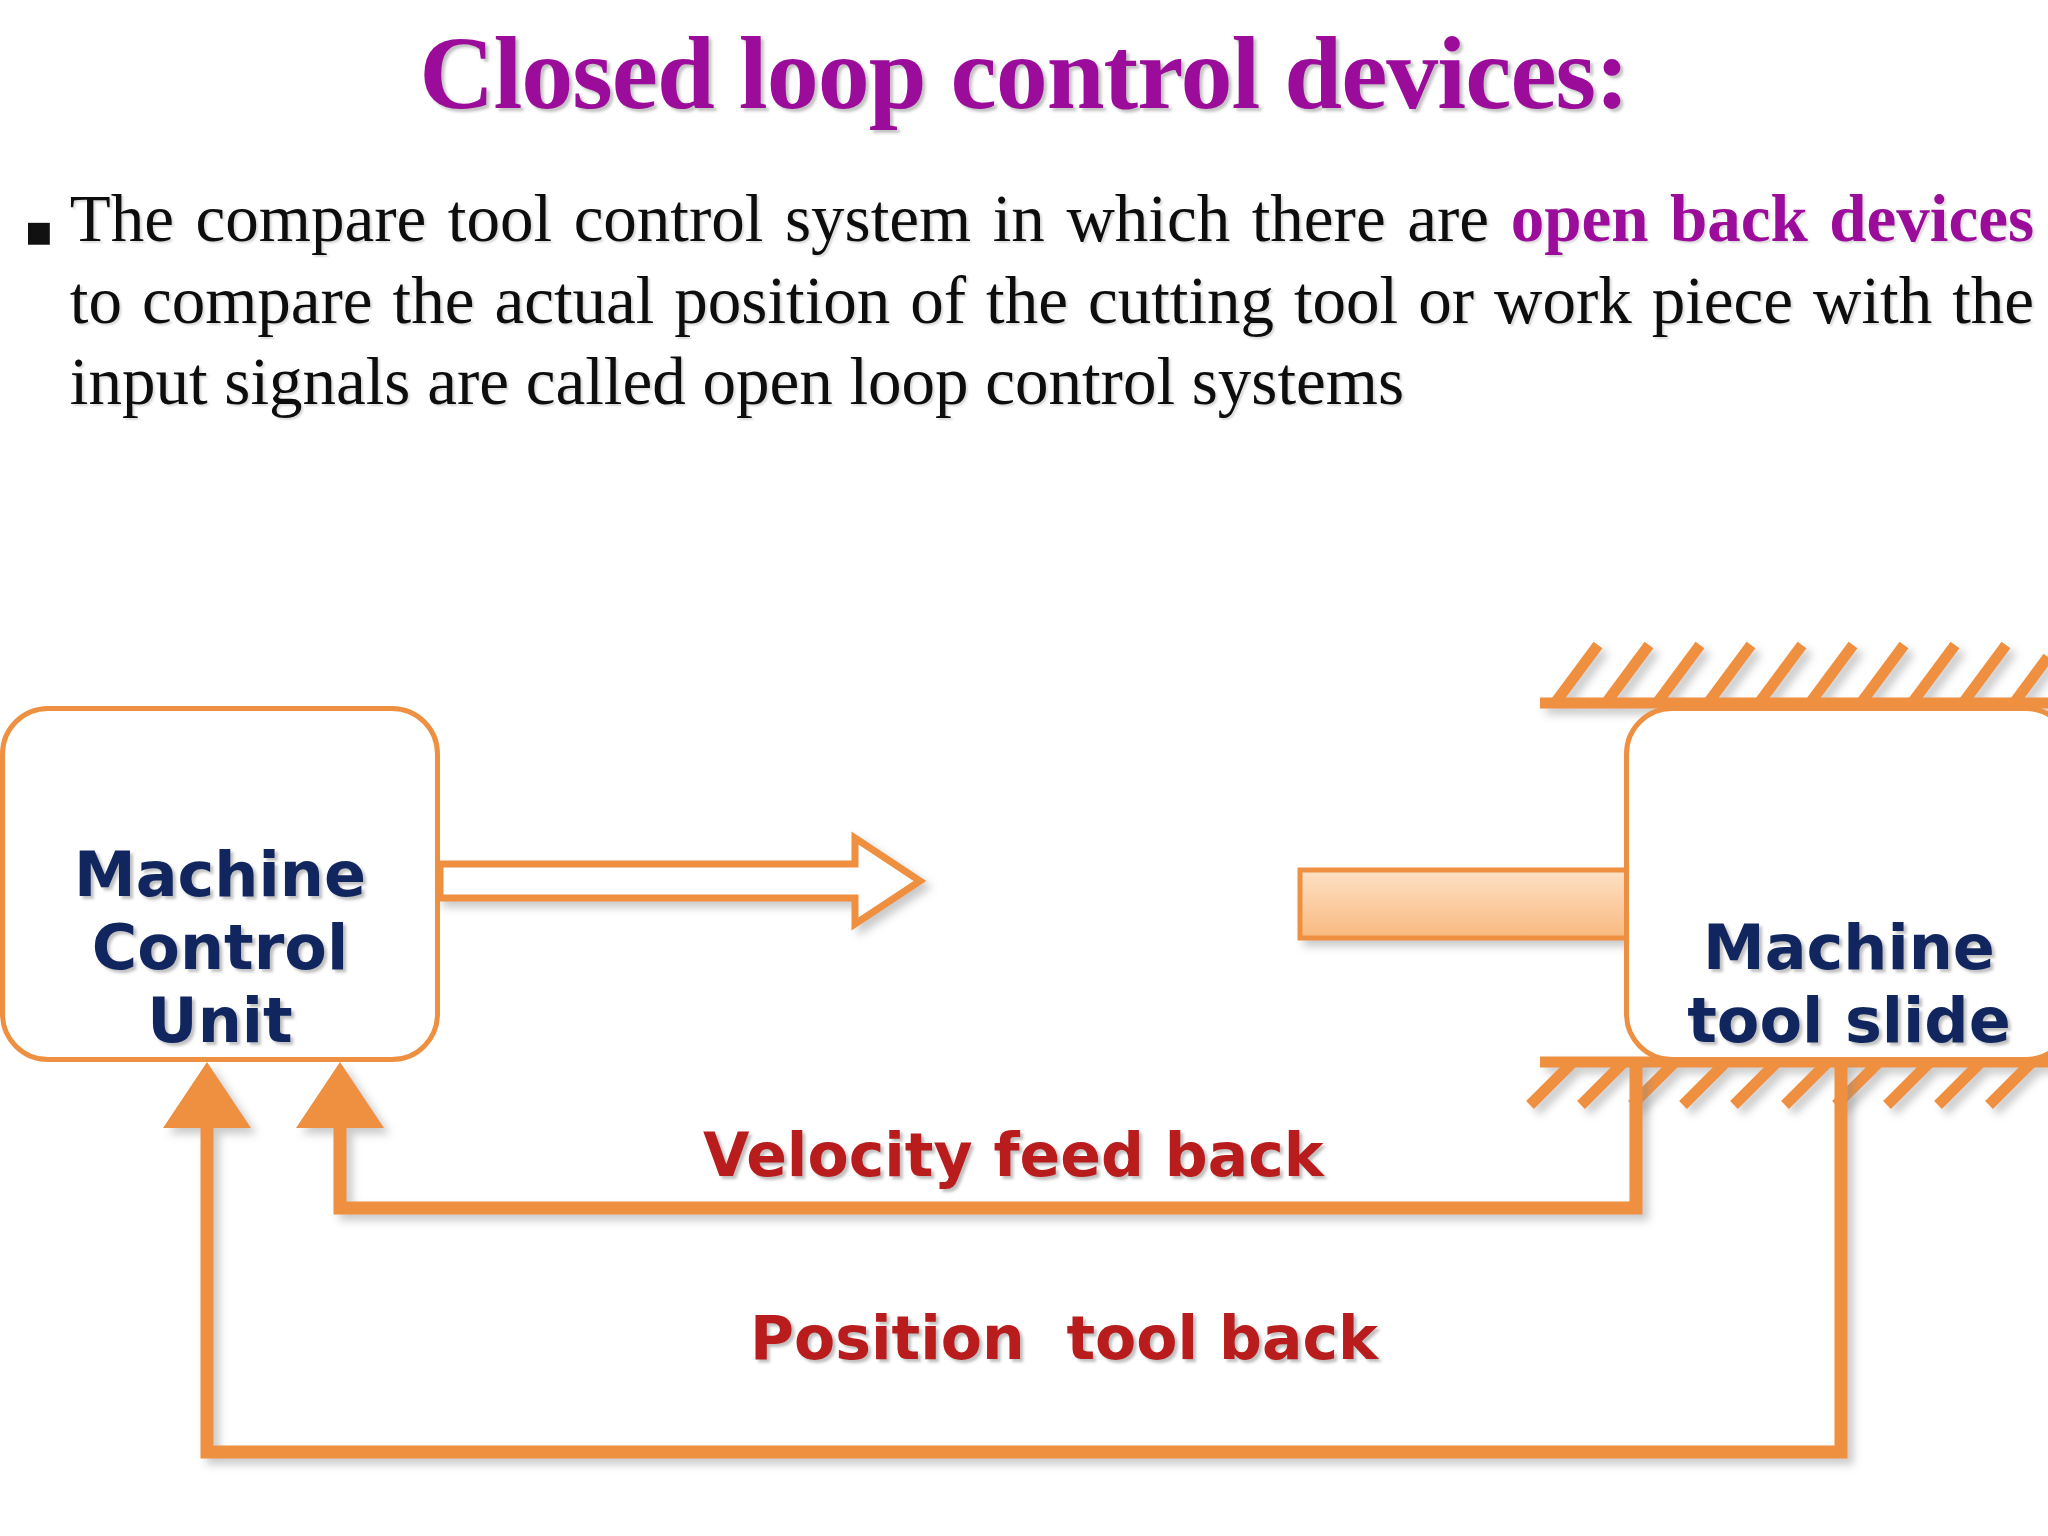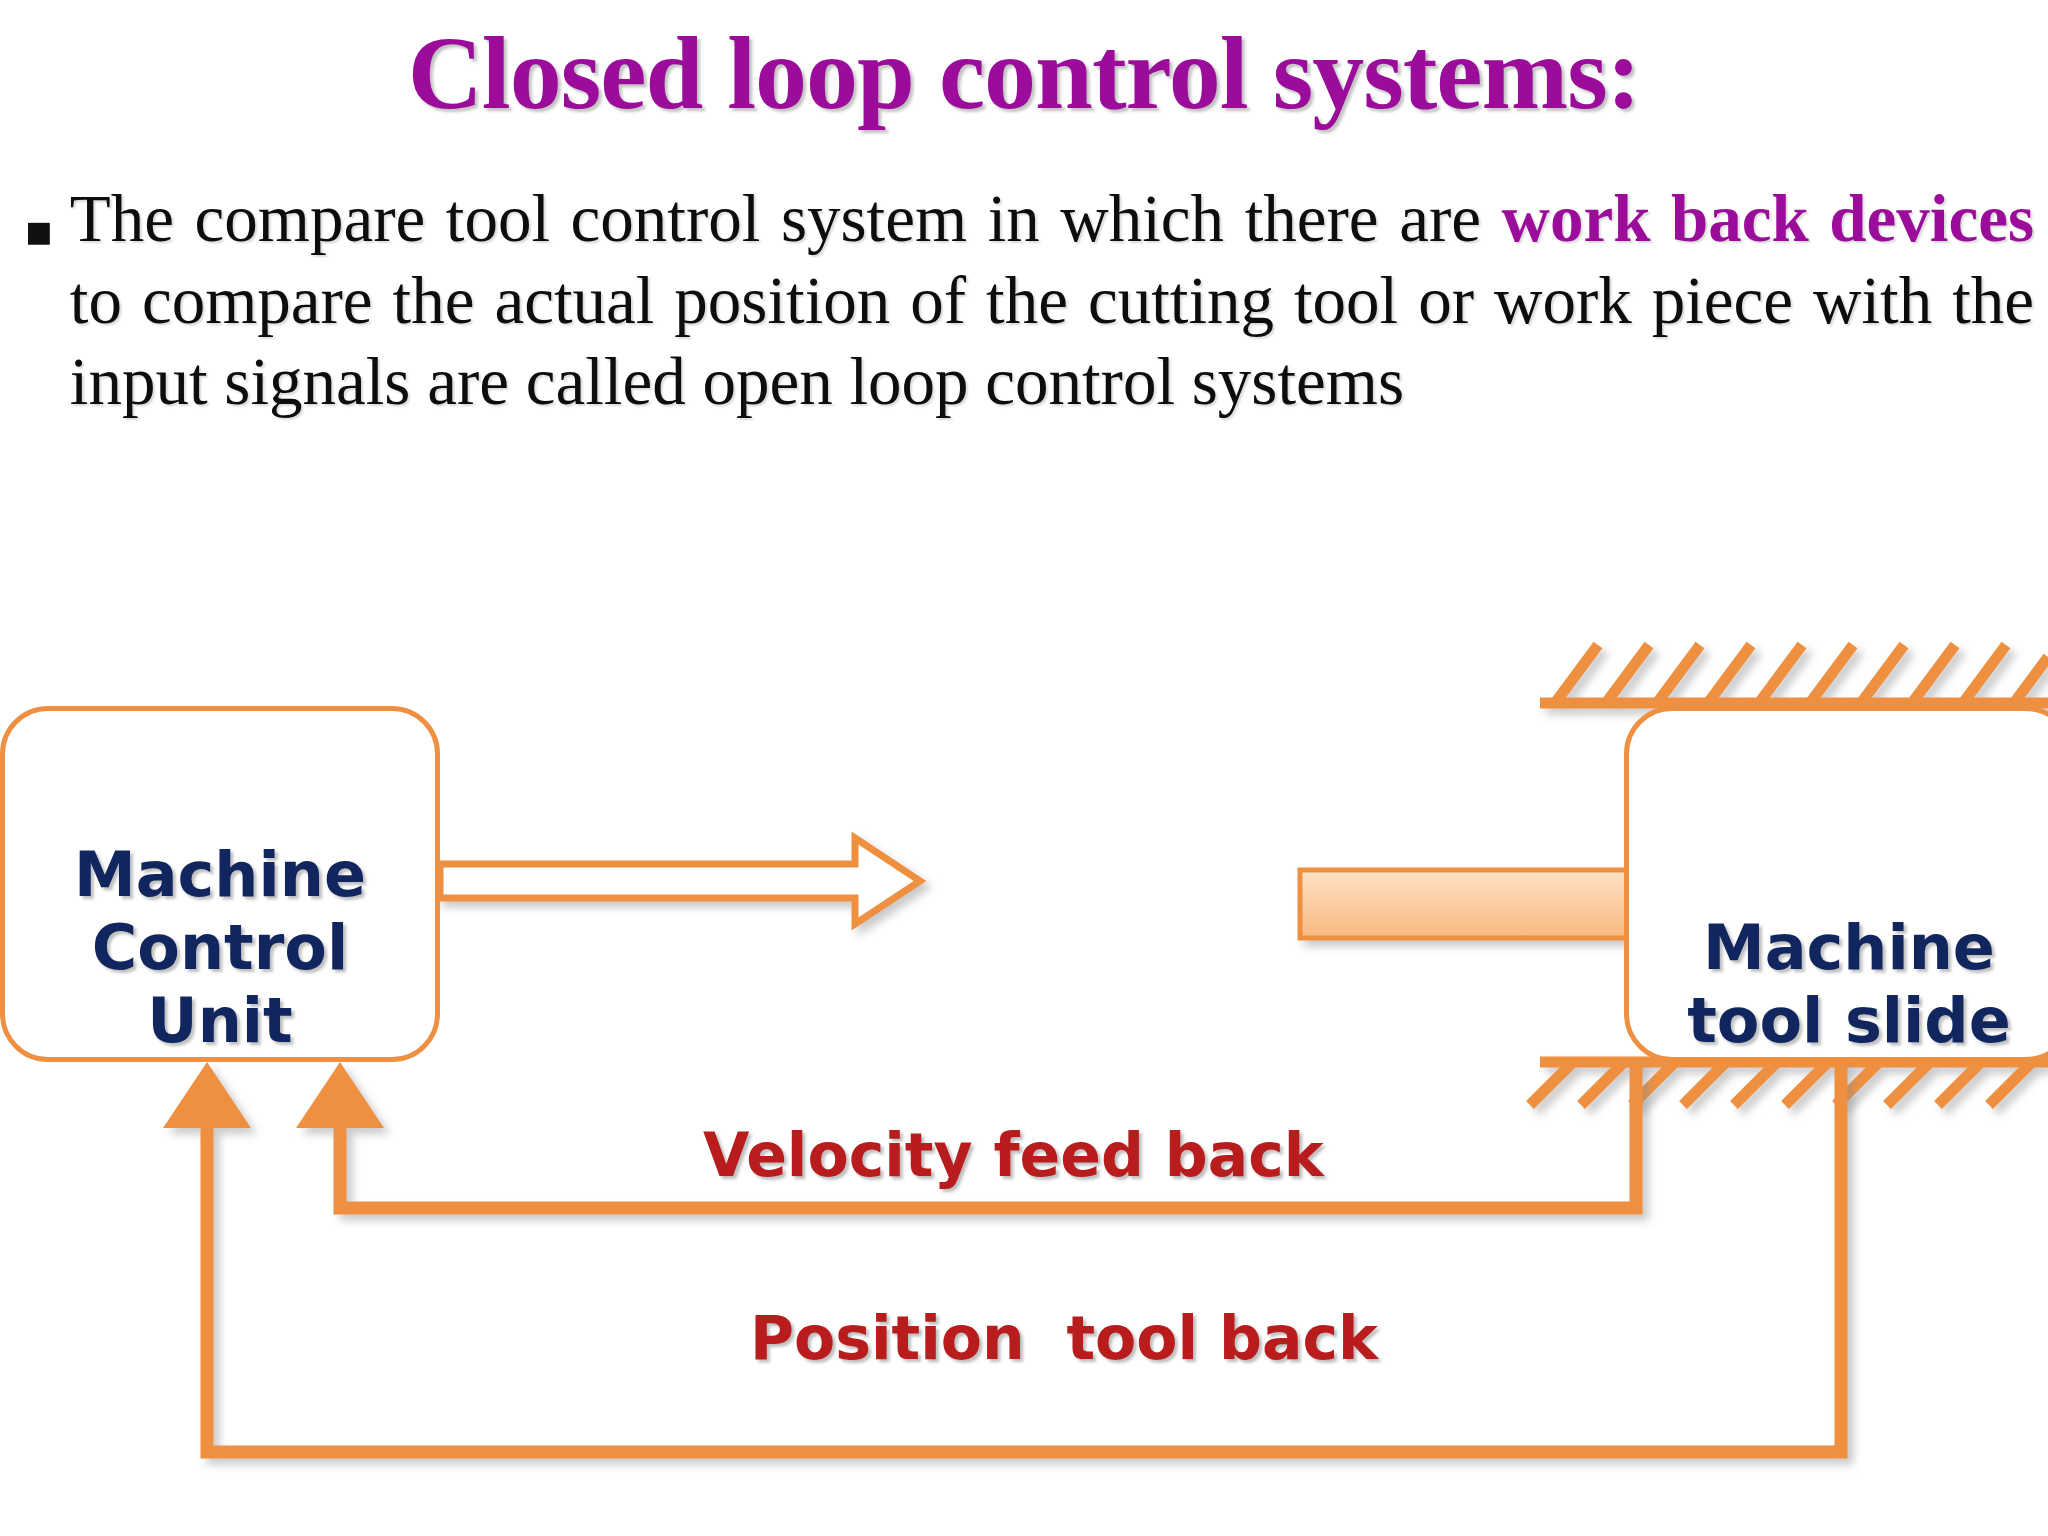--- a/index.html
+++ b/index.html
@@ -115,26 +115,26 @@
     white-space: pre;
   }
   #label-velocity { left: 703px; top: 1125px; }
   #label-position { left: 750px; top: 1308px; }
 </style>
 </head>
 <body>
 
 <div id="slide">
 
-  <div id="title">Closed loop control systems:</div>
+  <div id="title">Closed loop control devices:</div>
 
   <div id="body-block">
     <div id="bullet-row">
       <span id="bullet-mark">▪</span>
-      <span id="bullet-text"><span>The compare tool control system in which there are </span><span class="hl">work back devices</span><span> to compare the actual position of the cutting tool or work piece with the input signals are called open loop control systems</span></span>
+      <span id="bullet-text"><span>The compare tool control system in which there are </span><span class="hl">open back devices</span><span> to compare the actual position of the cutting tool or work piece with the input signals are called open loop control systems</span></span>
     </div>
   </div>
 
   <div id="diagram">
 
     <svg width="2048" height="1536" viewBox="0 0 2048 1536">
       <defs>
         <filter id="softshadow" x="-30%" y="-30%" width="180%" height="180%">
           <feDropShadow dx="6" dy="6" stdDeviation="4" flood-color="#8a8a8a" flood-opacity="0.45"></feDropShadow>
         </filter>

